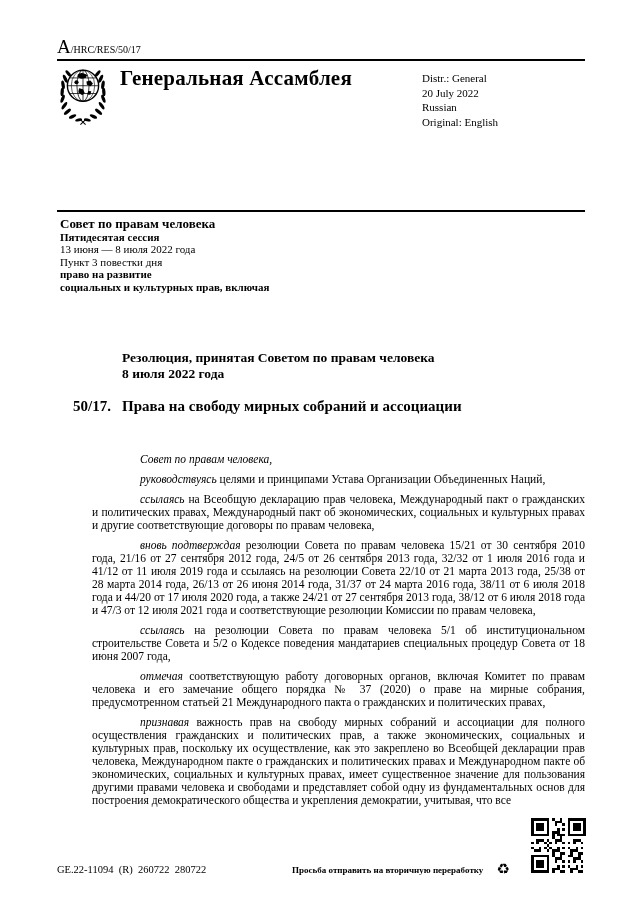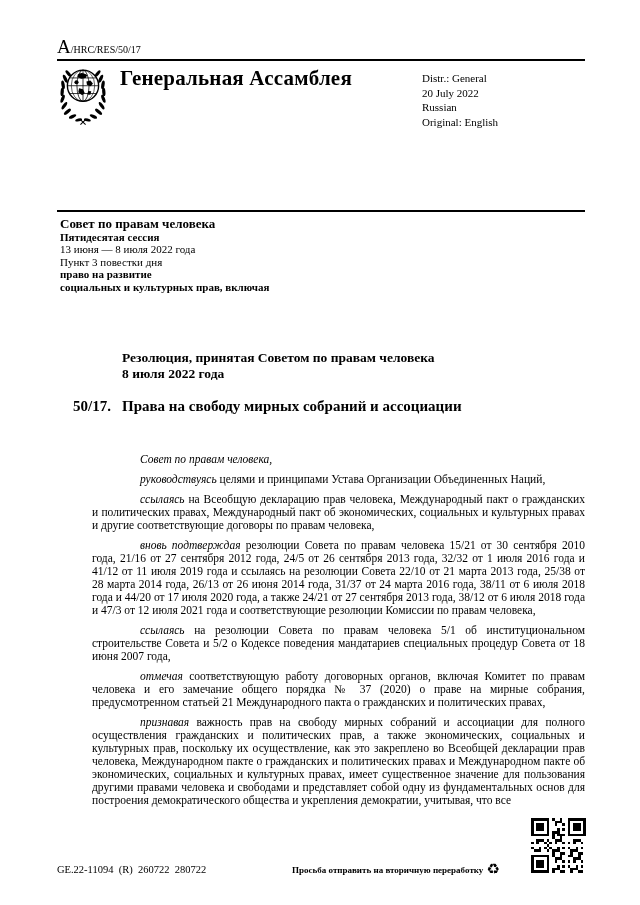--- a/index.html
+++ b/index.html
@@ -27,21 +27,21 @@
 
   .res-heading{position:absolute;left:122px;top:350px;font-size:13.5px;font-weight:bold;line-height:15.5px;}
   .res-number-row{position:absolute;left:73px;top:398px;font-size:15px;font-weight:bold;}
   .res-num{display:inline-block;width:49px;}
 
   .bodytext{position:absolute;left:92px;top:421px;width:493px;font-size:11.5px;line-height:13px;margin-top:32px;}
   .bodytext p{margin:0 0 7px 0;text-align:justify;text-indent:48px;}
   .lead{font-style:italic;}
 
   .job{position:absolute;left:57px;top:864px;font-size:10.5px;white-space:pre;}
-  .recycle-line{position:absolute;left:292px;top:862px;display:flex;align-items:center;gap:3px;font-size:9px;font-weight:bold;}
+  .recycle-line{position:absolute;left:292px;top:862px;display:flex;align-items:center;gap:13px;font-size:9px;font-weight:bold;}
   .recycle-icon{font-family:"DejaVu Sans",sans-serif;font-size:15px;font-weight:normal;line-height:1;}
   .qr{position:absolute;left:531px;top:818px;width:55px;height:55px;}
 </style>
 </head>
 <body>
 
 <div class="page">
 
   <div class="header-row">
     <span class="symbol"><span class="sym-a">A</span><span class="sym-rest">/HRC/RES/50/17</span></span>

